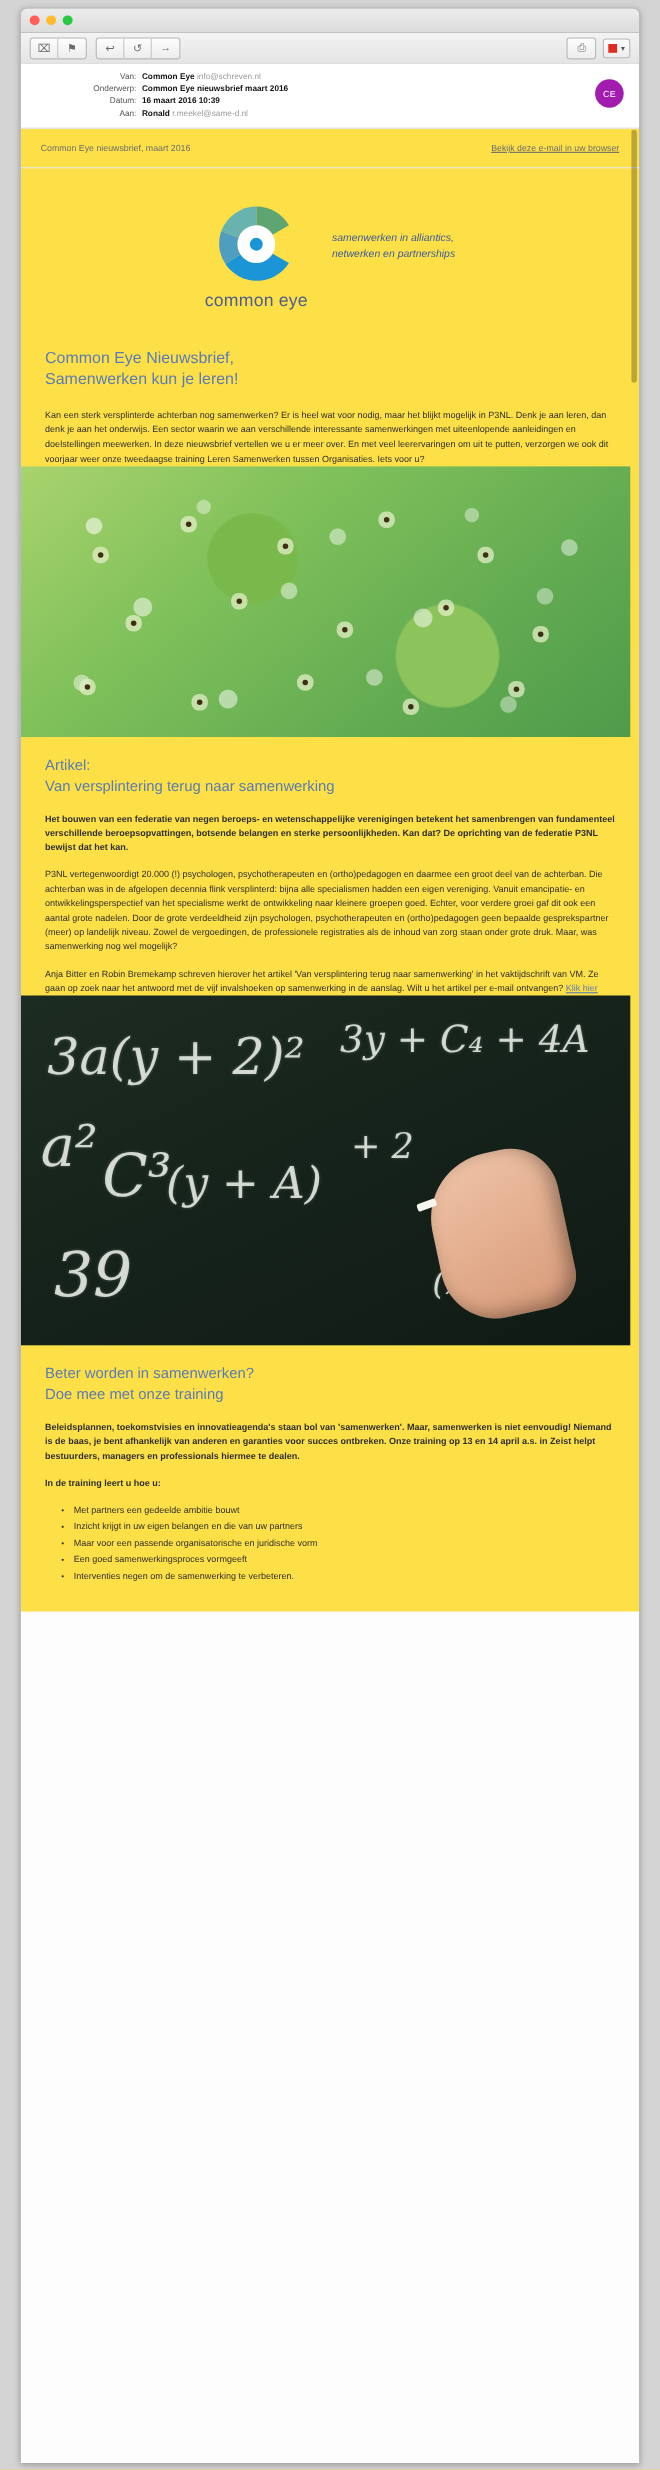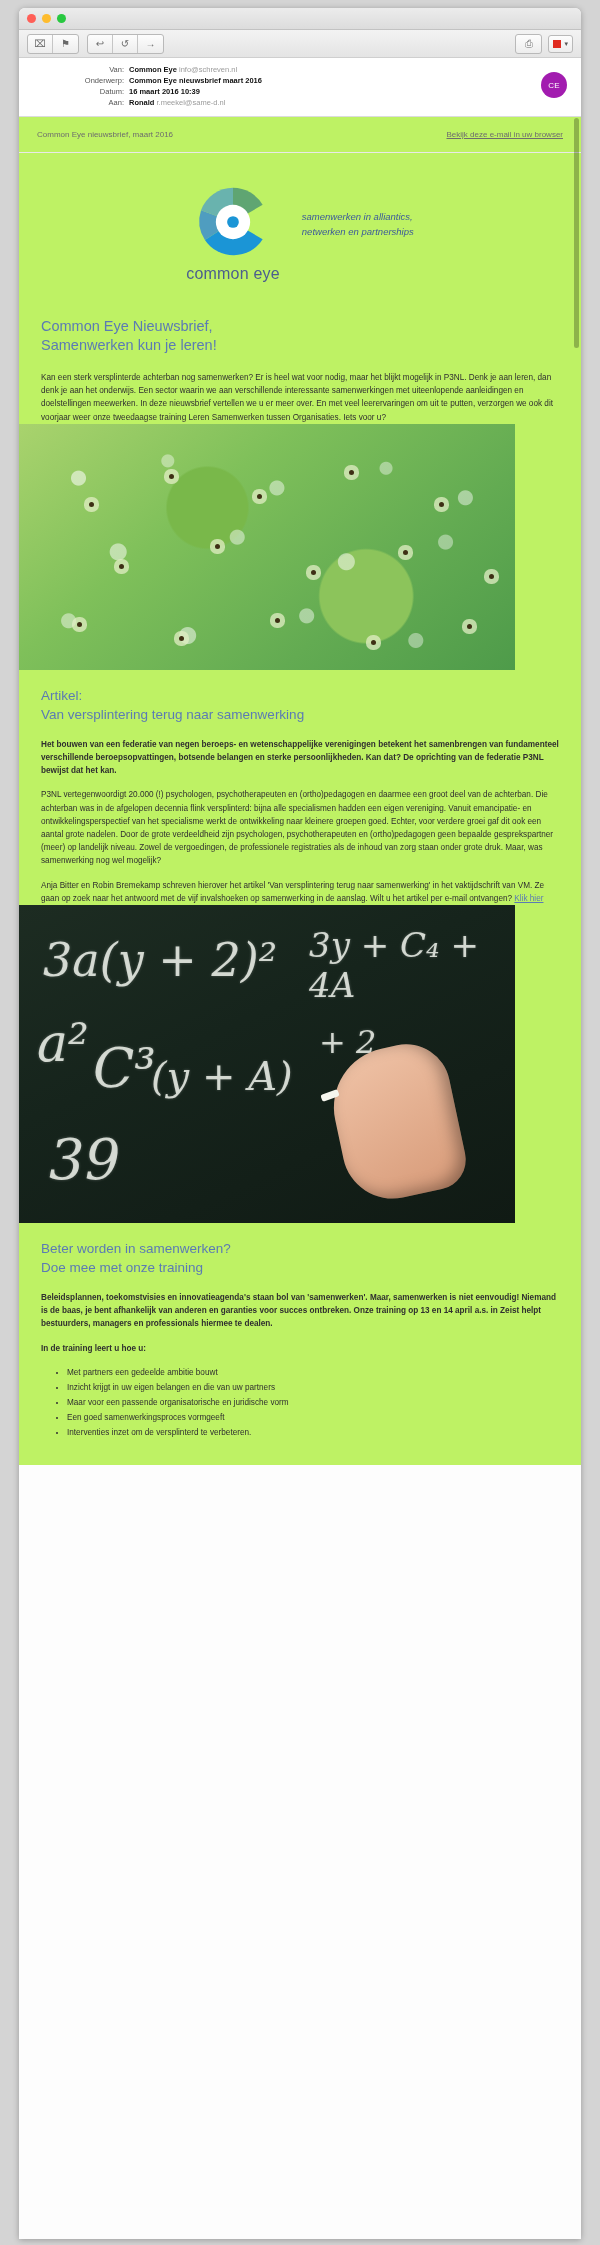--- a/index.html
+++ b/index.html
@@ -117,21 +117,21 @@
     border-radius: 50%;
     background: #a21caf;
     color: #fff;
     font-size: 8px;
     display: flex; align-items: center; justify-content: center;
     letter-spacing: .3px;
   }
 
   
   .email-body {
-    background: #bef264;
+    background: #fde047;
     padding: 0;
   }
 
   .preheader {
     display: flex;
     justify-content: space-between;
     align-items: center;
     padding: 13px 18px 13px 18px;
     font-size: 8px;
     color: #6d6d6d;
@@ -203,21 +203,21 @@
     padding-left: 26px;
   }
   ul.bullets li {
     font-size: 8.2px;
     line-height: 14px;
     color: #2f2f2f;
     margin-bottom: 1px;
   }
 
   
-  .hero { width: 496px; margin-left: -22px; display: block; }
+  .hero { width: 554px; margin-left: -22px; display: block; }
 
   .hero-seeds {
     height: 246px;
     background:
       radial-gradient(circle at 12% 22%, rgba(255,255,255,.55) 0 7px, transparent 8px),
       radial-gradient(circle at 30% 15%, rgba(255,255,255,.4) 0 6px, transparent 7px),
       radial-gradient(circle at 52% 26%, rgba(255,255,255,.45) 0 7px, transparent 8px),
       radial-gradient(circle at 74% 18%, rgba(255,255,255,.4) 0 6px, transparent 7px),
       radial-gradient(circle at 90% 30%, rgba(255,255,255,.45) 0 7px, transparent 8px),
       radial-gradient(circle at 20% 52%, rgba(255,255,255,.5) 0 8px, transparent 9px),
@@ -437,21 +437,21 @@
         </h2>
 
         <p class="body-text lead">Beleidsplannen, toekomstvisies en innovatieagenda's staan bol van 'samenwerken'. Maar, samenwerken is niet eenvoudig! Niemand is de baas, je bent afhankelijk van anderen en garanties voor succes ontbreken. Onze training op 13 en 14 april a.s. in Zeist helpt bestuurders, managers en professionals hiermee te dealen.</p>
         <p class="body-text lead">In de training leert u hoe u:</p>
 
         <ul class="bullets">
           <li>Met partners een gedeelde ambitie bouwt</li>
           <li>Inzicht krijgt in uw eigen belangen en die van uw partners</li>
           <li>Maar voor een passende organisatorische en juridische vorm</li>
           <li>Een goed samenwerkingsproces vormgeeft</li>
-          <li>Interventies inzet om de versplinterd te verbeteren.</li>
+          <li>Interventies negen om de samenwerking te verbeteren.</li>
         </ul>
       </div>
 
     </div>
 
     <div class="scroll-track">
       <div class="scroll-thumb"></div>
     </div>
 
   </div>

